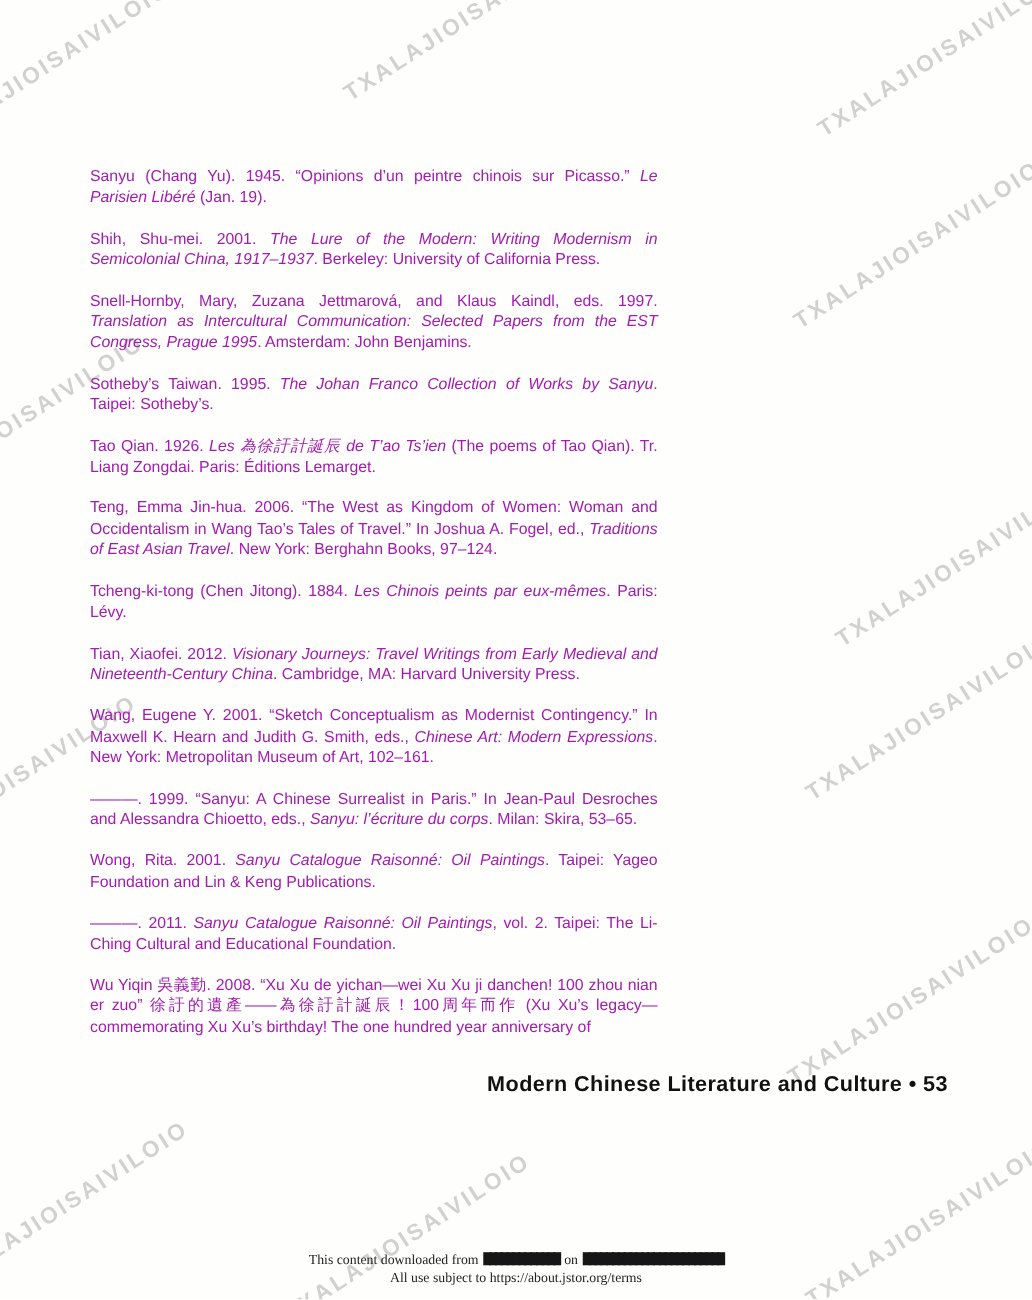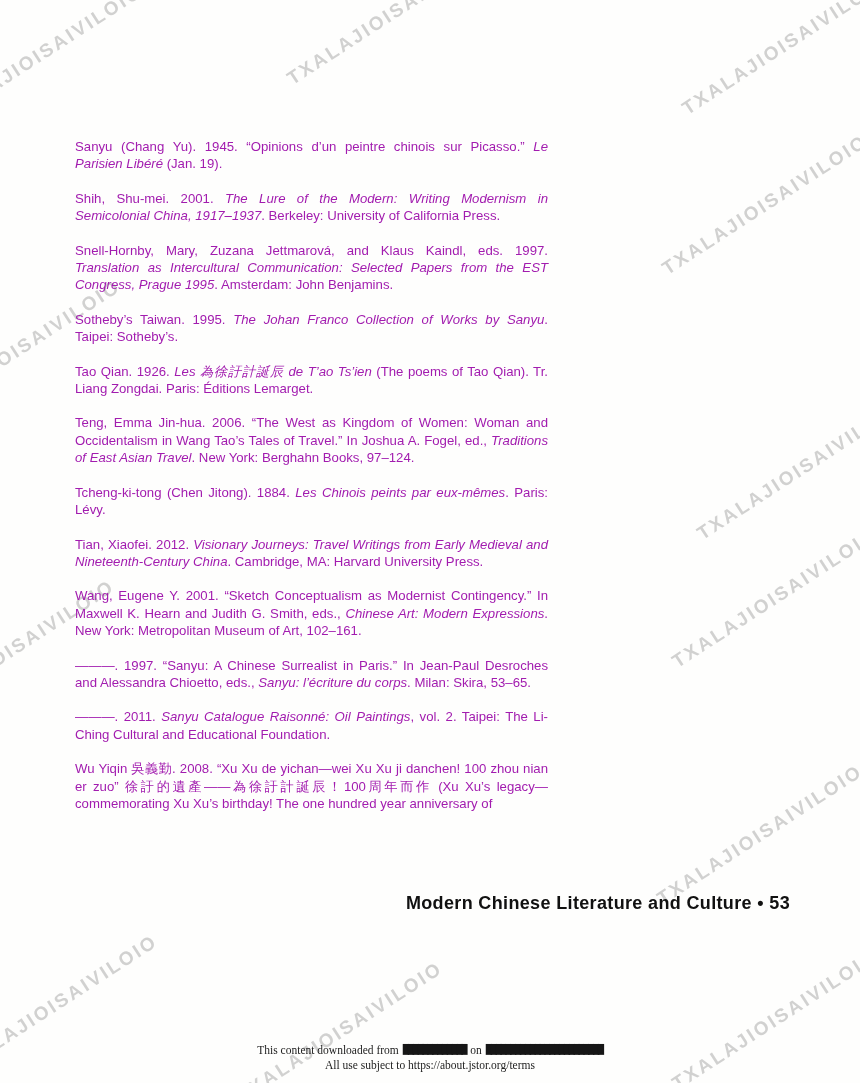--- a/index.html
+++ b/index.html
@@ -102,21 +102,22 @@
   <main class="bibliography">
       <p class="entry"><span>Sanyu (Chang Yu). 1945. “Opinions d’un peintre chinois sur Picasso.” </span><span class="it">Le Parisien Libéré</span><span> (Jan. 19).</span></p>
       <p class="entry"><span>Shih, Shu-mei. 2001. </span><span class="it">The Lure of the Modern: Writing Modernism in Semicolonial China, 1917–1937</span><span>. Berkeley: University of California Press.</span></p>
       <p class="entry"><span>Snell-Hornby, Mary, Zuzana Jettmarová, and Klaus Kaindl, eds. 1997. </span><span class="it">Translation as Intercultural Communication: Selected Papers from the EST Congress, Prague 1995</span><span>. Amsterdam: John Benjamins.</span></p>
       <p class="entry"><span>Sotheby’s Taiwan. 1995. </span><span class="it">The Johan Franco Collection of Works by Sanyu</span><span>. Taipei: Sotheby’s.</span></p>
       <p class="entry"><span>Tao Qian. 1926. </span><span class="it">Les 為徐訏計誕辰 de T’ao Ts’ien</span><span> (The poems of Tao Qian). Tr. Liang Zongdai. Paris: Éditions Lemarget.</span></p>
       <p class="entry"><span>Teng, Emma Jin-hua. 2006. “The West as Kingdom of Women: Woman and Occidentalism in Wang Tao’s Tales of Travel.” In Joshua A. Fogel, ed., </span><span class="it">Traditions of East Asian Travel</span><span>. New York: Berghahn Books, 97–124.</span></p>
       <p class="entry"><span>Tcheng-ki-tong (Chen Jitong). 1884. </span><span class="it">Les Chinois peints par eux-mêmes</span><span>. Paris: Lévy.</span></p>
       <p class="entry"><span>Tian, Xiaofei. 2012. </span><span class="it">Visionary Journeys: Travel Writings from Early Medieval and Nineteenth-Century China</span><span>. Cambridge, MA: Harvard University Press.</span></p>
       <p class="entry"><span>Wang, Eugene Y. 2001. “Sketch Conceptualism as Modernist Contingency.” In Maxwell K. Hearn and Judith G. Smith, eds., </span><span class="it">Chinese Art: Modern Expressions</span><span>. New York: Metropolitan Museum of Art, 102–161.</span></p>
-      <p class="entry"><span>———. 1997. “Sanyu: A Chinese Surrealist in Paris.” In Jean-Paul Desroches and Alessandra Chioetto, eds., </span><span class="it">Sanyu: l’écriture du corps</span><span>. Milan: Skira, 53–65.</span></p>
+      <p class="entry"><span>———. 1999. “Sanyu: A Chinese Surrealist in Paris.” In Jean-Paul Desroches and Alessandra Chioetto, eds., </span><span class="it">Sanyu: l’écriture du corps</span><span>. Milan: Skira, 53–65.</span></p>
+      <p class="entry"><span>Wong, Rita. 2001. </span><span class="it">Sanyu Catalogue Raisonné: Oil Paintings</span><span>. Taipei: Yageo Foundation and Lin &amp; Keng Publications.</span></p>
       <p class="entry"><span>———. 2011. </span><span class="it">Sanyu Catalogue Raisonné: Oil Paintings</span><span>, vol. 2. Taipei: The Li-Ching Cultural and Educational Foundation.</span></p>
       <p class="entry"><span>Wu Yiqin 吳義勤. 2008. “Xu Xu de yichan—wei Xu Xu ji danchen! 100 zhou nian er zuo” 徐訏的遺產——為徐訏計誕辰！100周年而作 (Xu Xu’s legacy—commemorating Xu Xu’s birthday! The one hundred year anniversary of</span></p>
     </main>
 
   <footer class="running-footer">
     <span>Modern Chinese Literature and Culture • 53</span>
   </footer>
 
   <div class="jstor-footer">
     <div class="jstor-line">

